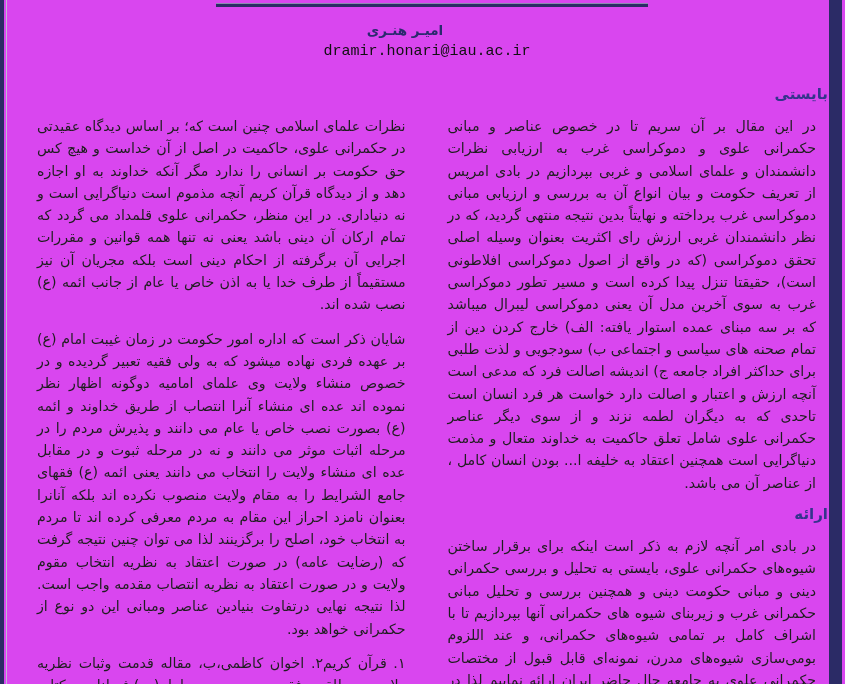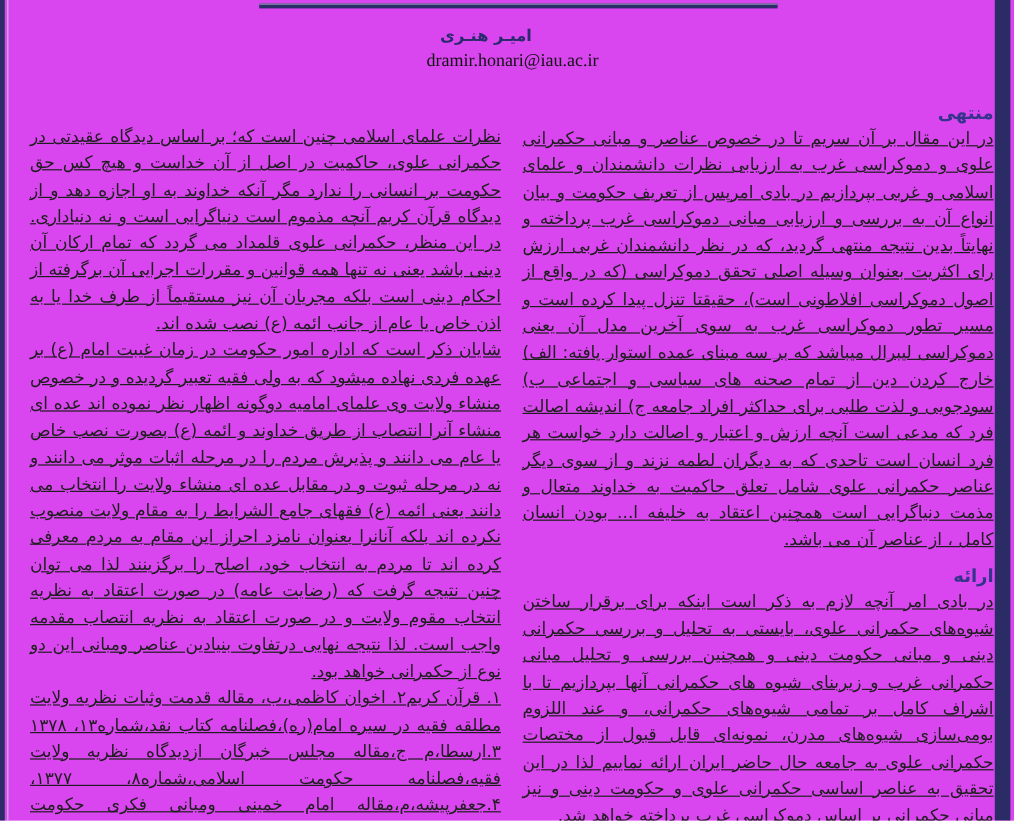--- a/index.html
+++ b/index.html
@@ -30,36 +30,36 @@
     background: #2b2b66; border-top: 1px solid #8a8ab0;
   }
   
   .header {
     position: absolute; top: 22px; left: 0; width: 810px; text-align: center;
   }
   .author-name {
     font-weight: bold; font-size: 13.5px; color: #2a2a6e; letter-spacing: 0.5px;
   }
   .author-email {
-    font-family: Liberation Serif, serif;
+    font-family: Liberation Mono, monospace;
     font-size: 15px; color: #101010; margin-top: 5px; margin-left: 44px;
   }
   
   .columns {
     position: absolute; top: 86px; left: 25px; right: 17px; bottom: 0;
     display: flex; gap: 18px; direction: rtl;
   }
   .col {
     flex: 1 1 0;
     text-align: justify;
     font-size: 14.2px;
     line-height: 22.3px;
     color: #1e1e1e;
   }
-  .col p { margin: 0; text-decoration: underline; }
+  .col p { margin: 12px; }
   .sec-h {
     font-weight: bold;
     color: #34348c;
     font-size: 15px;
     line-height: 17px;
     margin: 0 0 2px 0;
     text-align: right;
   }
   .col-left { padding-top: 17px; }
   .mt-para2 { margin-top: 33px; }
@@ -77,21 +77,21 @@
   <div class="top-rule"></div>
 
   <div class="header">
     <div class="author-name">امیـر هنـری</div>
     <div class="author-email">dramir.honari@iau.ac.ir</div>
   </div>
 
   <div class="columns">
 
     <div class="col col-right">
-      <h2 class="sec-h">منتهی</h2>
+      <h2 class="sec-h">بایستی</h2>
       <p>در این مقال بر آن سریم تا در خصوص عناصر و مبانی حکمرانی علوی و دموکراسی غرب به ارزیابی نظرات دانشمندان و علمای اسلامی و غربی بپردازیم در بادی امرپس از تعریف حکومت و بیان انواع آن به بررسی و ارزیابی مبانی دموکراسی غرب پرداخته و نهایتاً بدین نتیجه منتهی گردید، که در نظر دانشمندان غربی ارزش رای اکثریت بعنوان وسیله اصلی تحقق دموکراسی (که در واقع از اصول دموکراسی افلاطونی است)، حقیقتا تنزل پیدا کرده است و مسیر تطور دموکراسی غرب به سوی آخرین مدل آن یعنی دموکراسی لیبرال میباشد که بر سه مبنای عمده استوار یافته:  الف) خارج کردن دین از تمام صحنه های سیاسی و اجتماعی ب) سودجویی و لذت طلبی برای حداکثر افراد جامعه ج) اندیشه اصالت فرد که مدعی است آنچه ارزش و اعتبار و اصالت دارد خواست هر فرد انسان است تاحدی که به دیگران لطمه نزند و  از سوی دیگر عناصر حکمرانی علوی شامل تعلق حاکمیت به خداوند متعال و مذمت دنیاگرایی است همچنین اعتقاد به خلیفه ا... بودن انسان کامل ، از عناصر آن می باشد.</p>
 
       <h2 class="sec-h mt-intro">ارائه</h2>
       <p>در بادی امر آنچه لازم به ذکر است اینکه برای برقرار ساختن شیوه‌های حکمرانی علوی، بایستی به تحلیل و بررسی حکمرانی دینی و مبانی حکومت دینی و همچنین بررسی و تحلیل مبانی حکمرانی غرب و زیربنای شیوه های حکمرانی آنها بپردازیم تا با اشراف کامل بر تمامی شیوه‌های حکمرانی، و عند اللزوم بومی‌سازی شیوه‌های مدرن، نمونه‌ای قابل قبول از مختصات حکمرانی علوی به جامعه حال حاضر ایران ارائه نماییم لذا در این تحقیق به عناصر اساسی حکمرانی علوی و حکومت دینی و نیز مبانی حکمرانی بر اساس دموکراسی غرب پرداخته خواهد شد.</p>
 
     </div>
 
     <div class="col col-left">
       <p>نظرات علمای اسلامی چنین است که؛  بر اساس دیدگاه عقیدتی در حکمرانی علوی،  حاکمیت در اصل از آن خداست و هیچ کس حق حکومت بر انسانی را ندارد مگر آنکه خداوند به او اجازه دهد و از دیدگاه قرآن کریم آنچه مذموم است دنیاگرایی است و نه دنیاداری. در این منظر، حکمرانی علوی قلمداد می گردد که تمام ارکان آن دینی باشد یعنی نه تنها همه قوانین و مقررات اجرایی آن برگرفته از احکام دینی است بلکه مجریان آن نیز مستقیماً از طرف خدا یا به اذن خاص یا عام از جانب ائمه (ع) نصب شده اند.</p>
 

